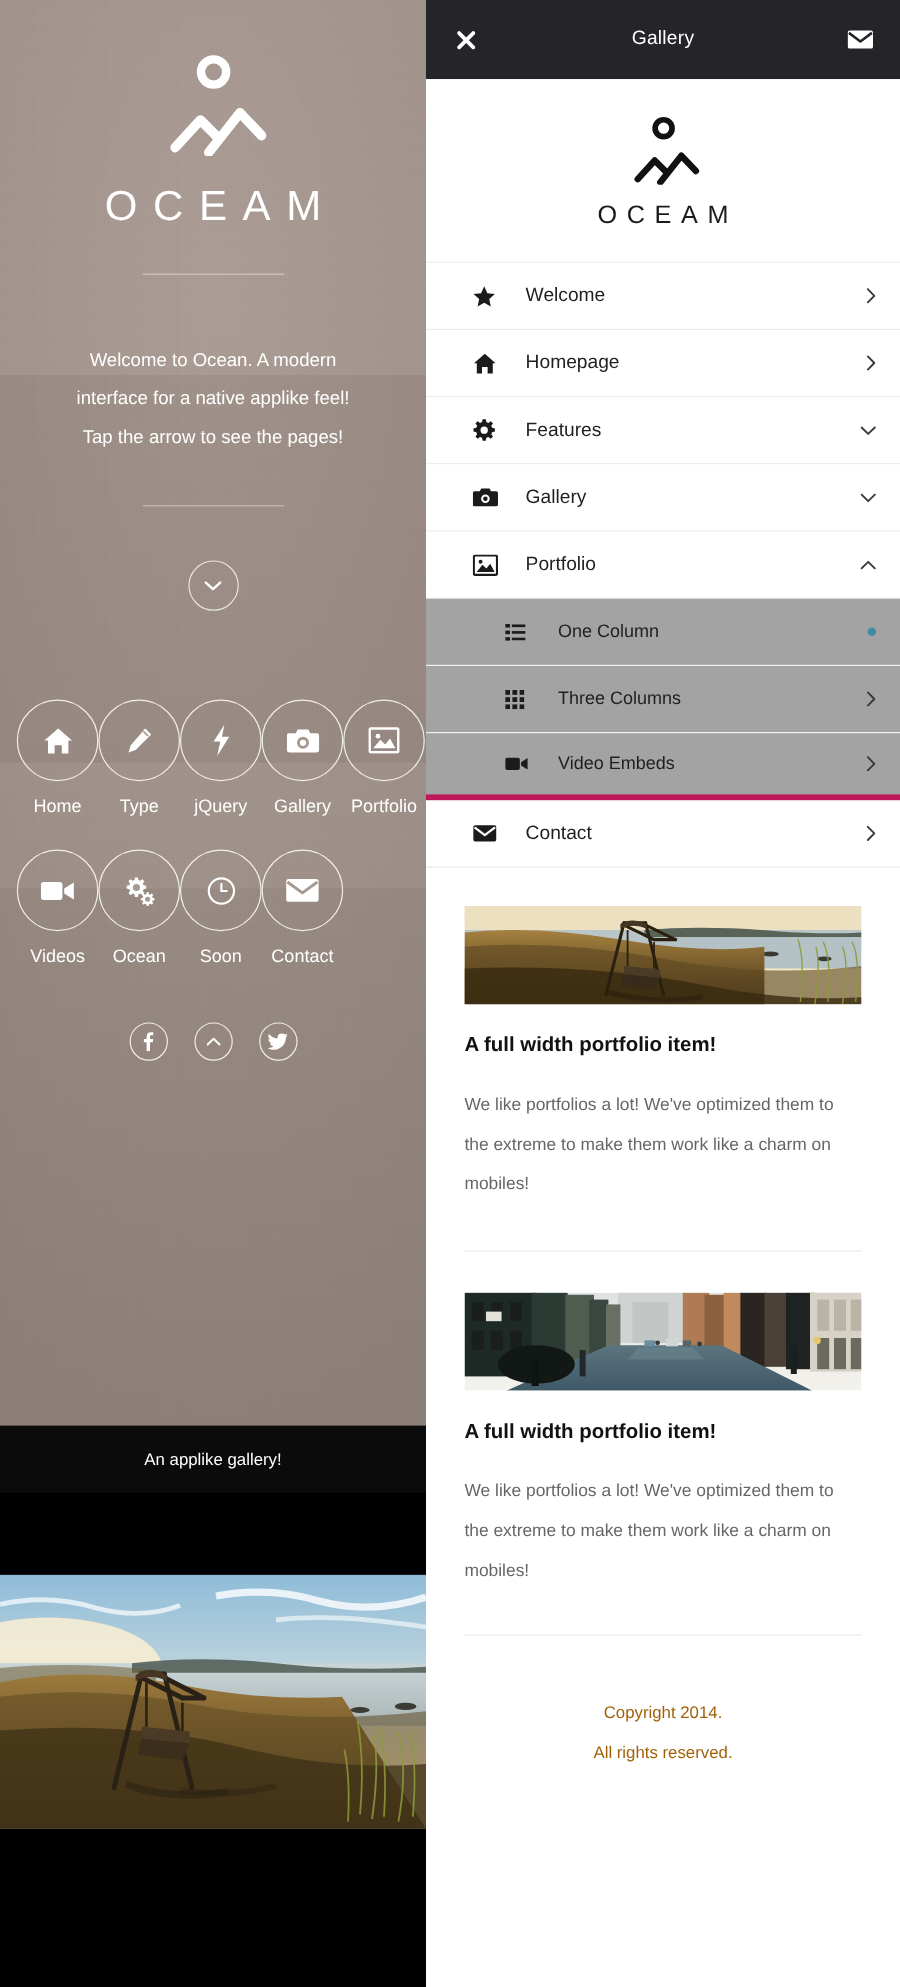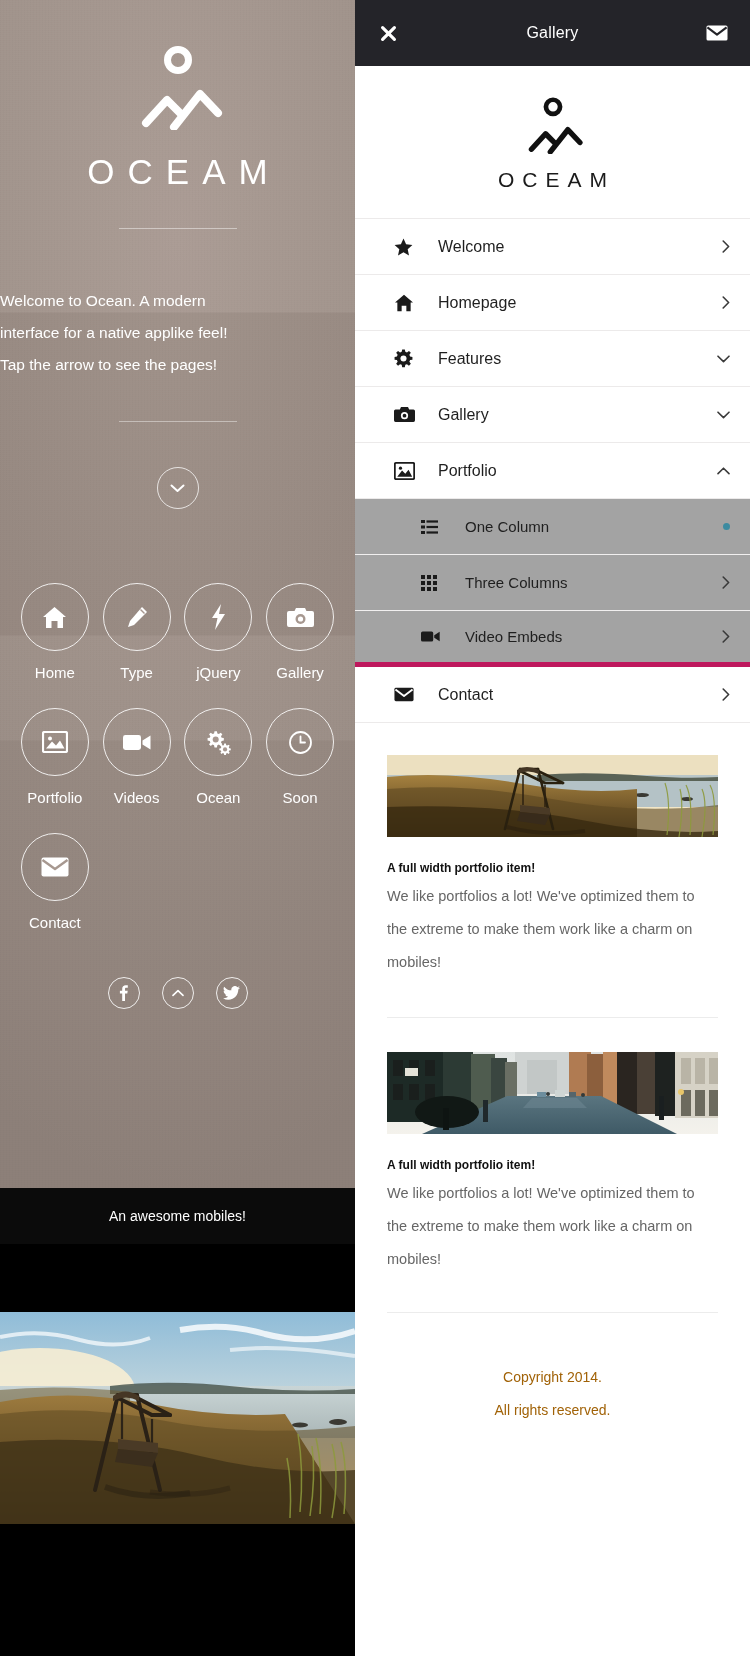--- a/index.html
+++ b/index.html
@@ -47,35 +47,35 @@
   .brand-word {
     color: #fff; font-size: 35px; letter-spacing: 13px;
     font-weight: 400; text-align: center; margin-top: 22px;
     margin-right: -13px;
   }
   .rule {
     width: 118px; height: 1px; background: rgba(255,255,255,.45);
     margin: 36px auto 0;
   }
   .hero-copy {
-    position: relative; margin-top: 56px; 
+    position: relative; margin-top: 56px; text-align: center;
     color: #fff; font-size: 15.5px; line-height: 32px;
   }
   .rule2 { width:118px; height:1px; background: rgba(255,255,255,.42); margin: 40px auto 0; }
 
   .scroll-btn {
     position: relative; width: 42px; height: 42px; border-radius: 50%;
     border: 1.5px solid rgba(255,255,255,.75);
     margin: 45px auto 0; display:flex; align-items:center; justify-content:center;
   }
 
   .icon-grid {
     position: relative;
     margin-top: 74px;
-    display: grid; grid-template-columns: repeat(4, 1fr);
+    display: grid; grid-template-columns: repeat(5, 1fr);
     row-gap: 27px;
     padding: 0 14px;
   }
   .grid-cell { text-align: center; }
   .grid-circle {
     width: 68px; height: 68px; border-radius: 50%;
     border: 1.6px solid rgba(255,255,255,.85);
     margin: 0 auto; display:flex; align-items:center; justify-content:center;
   }
   .grid-label { color:#fff; font-size: 15px; margin-top: 13px; }
@@ -136,22 +136,22 @@
     border-bottom:1px solid #f1efef; padding-left:66px; padding-right:20px;
   }
   .sub-row:last-child { border-bottom:5px solid #be185d; }
   .sub-icon { width:44px; display:flex; align-items:center; color:#1b1b1b; }
   .sub-label { flex:1; font-size:15px; color:#1f1f1f; }
   .active-dot { width:7px; height:7px; border-radius:50%; }
 
   .content { padding: 32px 32px 0; }
   .port-item { }
   .port-img { width:100%; height:82px; overflow:hidden; display:block; }
-  .port-title { font-size:12px; font-weight:bold; color:#111; margin-top:24px; }
-  .port-text { font-size:14.5px; color:#666; line-height:33px; margin-top:5px; }
+  .port-title { font-size:17px; font-weight:bold; color:#111; margin-top:24px; }
+  .port-text { font-size:14.5px; color:#666; line-height:33px; margin-top:24px; }
   .port-sep { height:1px; background:#ececec; margin:38px 0 34px; }
   .footer { text-align:center; color:#a16207; font-size:14px; line-height:33px; padding-top:6px; }
   .footer-sep { height:1px; background:#ececec; margin-top:36px; margin-bottom:42px; }
 </style>
 </head>
 <body>
 
 <div class="screen">
 
   <div class="left-panel">
@@ -292,21 +292,21 @@
         </div>
         <div class="social-circle">
           <svg width="17" height="14" viewBox="0 0 17 14">
             <path d="M17 1.7 a7 7 0 0 1-2 .55 3.5 3.5 0 0 0 1.53-1.93 7 7 0 0 1-2.21.85 3.48 3.48 0 0 0-5.93 3.17A9.88 9.88 0 0 1 1.18.64a3.48 3.48 0 0 0 1.08 4.65 3.45 3.45 0 0 1-1.58-.44v.05a3.48 3.48 0 0 0 2.79 3.41 3.5 3.5 0 0 1-1.57.06 3.48 3.48 0 0 0 3.25 2.42A7 7 0 0 1 0 12.23a9.85 9.85 0 0 0 5.35 1.57c6.42 0 9.93-5.32 9.93-9.93l-.01-.45A7.07 7.07 0 0 0 17 1.7z" fill="#fff"></path>
           </svg>
         </div>
       </div>
     </div>
 
     <div class="gallery-caption">
-      <span>An awesome mobiles!</span>
+      <span>An applike gallery!</span>
     </div>
 
     <div class="left-photo">
       <svg width="355" height="212" viewBox="0 0 355 212" preserveAspectRatio="none">
         <defs>
           <linearGradient id="lsky" x1="0" y1="0" x2="0" y2="1">
             <stop offset="0%" stop-color="#8fbcd8"></stop>
             <stop offset="45%" stop-color="#c6d8de"></stop>
             <stop offset="75%" stop-color="#f0dfbd"></stop>
             <stop offset="100%" stop-color="#f6e6c2"></stop>

